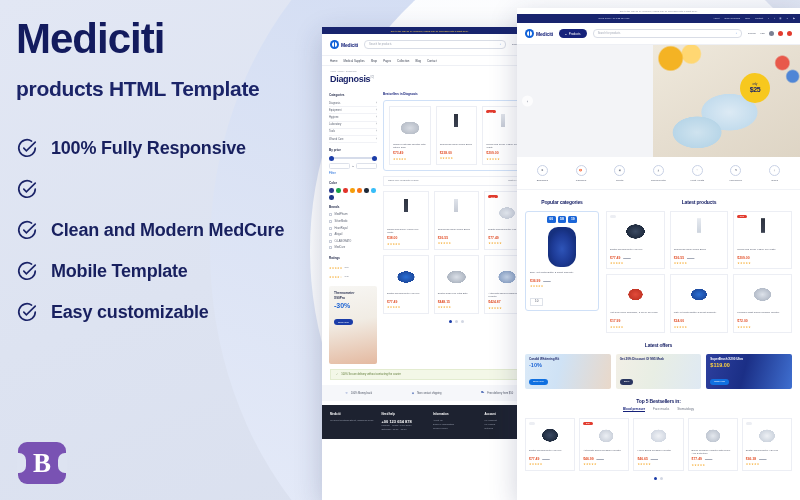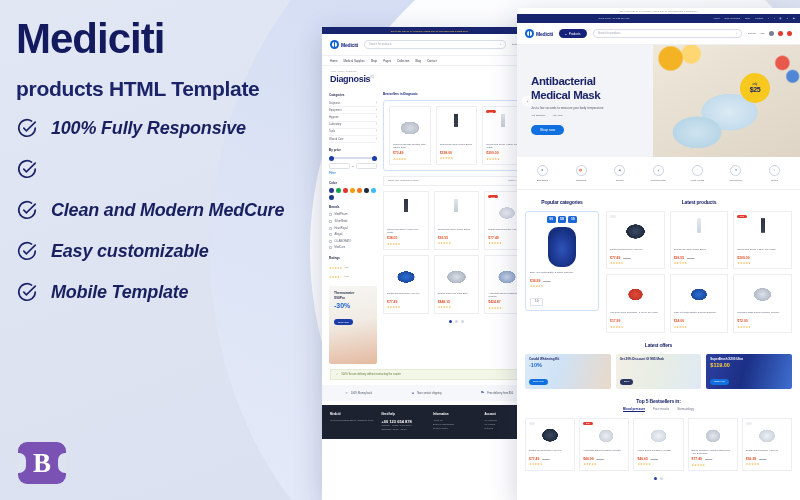--- a/index.html
+++ b/index.html
@@ -25,21 +25,21 @@
   
   .left { position:absolute; left:16px; top:18px; width:300px; z-index:5; }
   .brand {
     font-size:42px; font-weight:700; color:#131b5e;
     letter-spacing:-1px; line-height:1;
   }
   .tagline {
     margin-top:17px; font-size:21px; font-weight:600;
     color:#1b2468; letter-spacing:-.3px;
   }
-  .features { margin-top:16px;font-style:italic; }
+  .features { margin-top:36px; }
   .feature { display:flex; align-items:center; margin-bottom:19px; }
   .feat-ico { width:22px; height:22px; flex:0 0 22px; margin-right:13px; }
   .feat-ico svg { display:block; }
   .feat-label {
     font-size:18px; font-weight:600; color:#18205f; letter-spacing:-.2px;
   }
   
   .techs { position:absolute; left:18px; bottom:16px; display:flex; align-items:flex-end; gap:18px; z-index:5; }
   .tech { display:flex; flex-direction:column; align-items:center; }
   .bs-logo {
@@ -269,30 +269,30 @@
       </span>
       <span class="feat-label">Clean and Modern MedCure</span>
     </div>
     <div class="feature">
       <span class="feat-ico">
         <svg width="22" height="22" viewBox="0 0 24 24" fill="none" stroke="#1b2468" stroke-width="1.8" stroke-linecap="round">
             <path d="M21 12a9 9 0 1 1-4-7.5"></path>
             <path d="M8.5 12.2l2.8 2.8L21 5.5"></path>
           </svg>
       </span>
-      <span class="feat-label">Easy customizable</span>
+      <span class="feat-label">Mobile Template</span>
     </div>
     <div class="feature">
       <span class="feat-ico">
         <svg width="22" height="22" viewBox="0 0 24 24" fill="none" stroke="#1b2468" stroke-width="1.8" stroke-linecap="round">
             <path d="M21 12a9 9 0 1 1-4-7.5"></path>
             <path d="M8.5 12.2l2.8 2.8L21 5.5"></path>
           </svg>
       </span>
-      <span class="feat-label">Mobile Template</span>
+      <span class="feat-label">Easy customizable</span>
     </div>
   </div>
 </div>
 
 <div class="techs">
   <div class="tech">
     <div class="bs-logo">B</div>
   </div>
 </div>
 
@@ -599,30 +599,20 @@
       <span class="tiny">USD</span>
       <span class="dot" style="background:#7b8193"></span>
       <span class="dot" style="background:#e23b2e"></span>
       <span class="dot" style="background:#e23b2e"></span>
     </div>
   </div>
 
   <div class="hero">
     <div class="hero-img"></div>
     <div class="hero-arrow">‹</div>
-    <div class="hero-body">
-      <div class="hero-h">Antibacterial</div>
-      <div class="hero-h">Medical Mask</div>
-      <div class="hero-sub">Just a few seconds to measure your body temperature</div>
-      <div class="hero-feats">
-        <span>Anti-Bacterial</span>
-        <span>Anti-Virus</span>
-      </div>
-      <div class="shop-btn">Shop now</div>
-    </div>
     <div class="sale-badge">
       <span class="s1">only</span>
       <span class="s2">$25</span>
     </div>
   </div>
 
   <div class="catrow">
     <div class="cat">
       <span class="cat-ic">✽</span>
       <span>Bandages</span>

